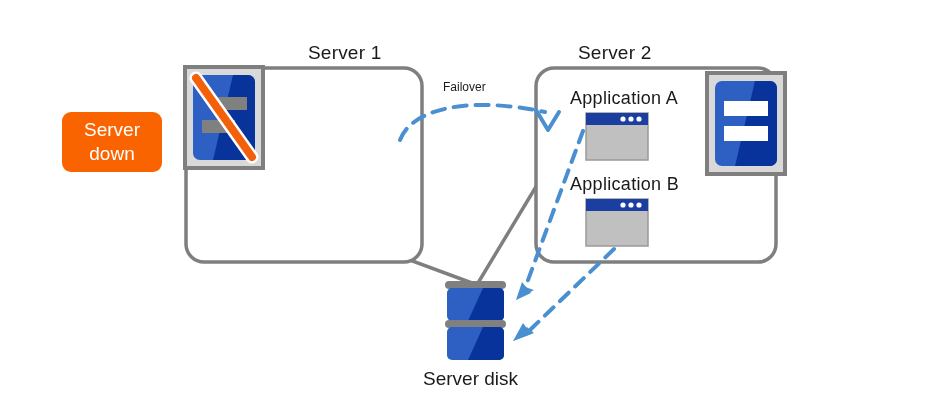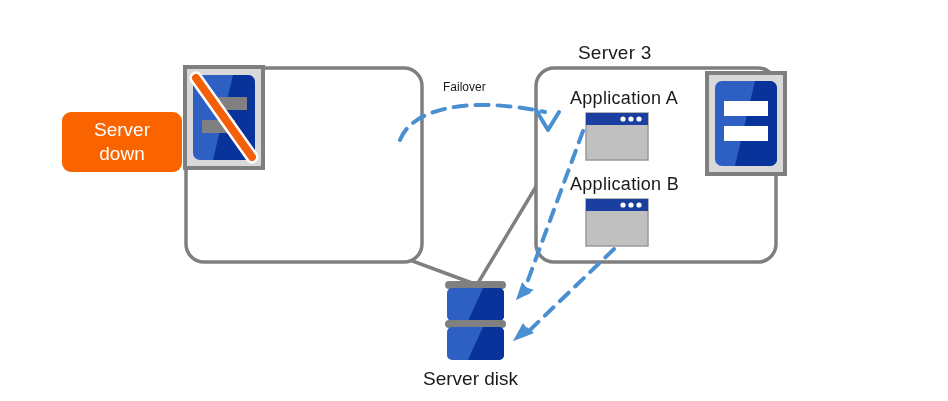--- a/index.html
+++ b/index.html
@@ -161,27 +161,28 @@
     </g>
 
     <g>
       <line x1="614" y1="249" x2="531" y2="329" stroke="#4A90D0" stroke-width="4" stroke-dasharray="12 9" stroke-linecap="round"></line>
       <polygon points="513,341 534,333 527,327" fill="#4A90D0"></polygon>
       <polygon points="513,341 523,323 531,334" fill="#4A90D0"></polygon>
     </g>
 
   </svg>
 
-  <div class="badge" style="left:62px; top:112px; width:120px; height:60px; background:#FA6400;">
+  <div class="badge" style="left:62px; top:112px; width:100px; height:60px; background:#FA6400;">
     <span>Server</span>
     <span>down</span>
   </div>
 
+  <div class="txt server-title" style="left:308px; top:42px;">Server 1</div>
 
-  <div class="txt server-title" style="left:578px; top:42px;">Server 3</div>
+  <div class="txt server-title" style="left:578px; top:42px;">Server 2</div>
 
   <div class="txt failover-label" style="left:443px; top:80px;">Failover</div>
 
   <div class="txt app-label" style="left:570px; top:174px;">Application B</div>
 
   <div class="txt app-label" style="left:570px; top:88px;">Application A</div>
 
   <div class="txt disk-label" style="left:423px; top:368px;">Server disk</div>
 
 </div>

